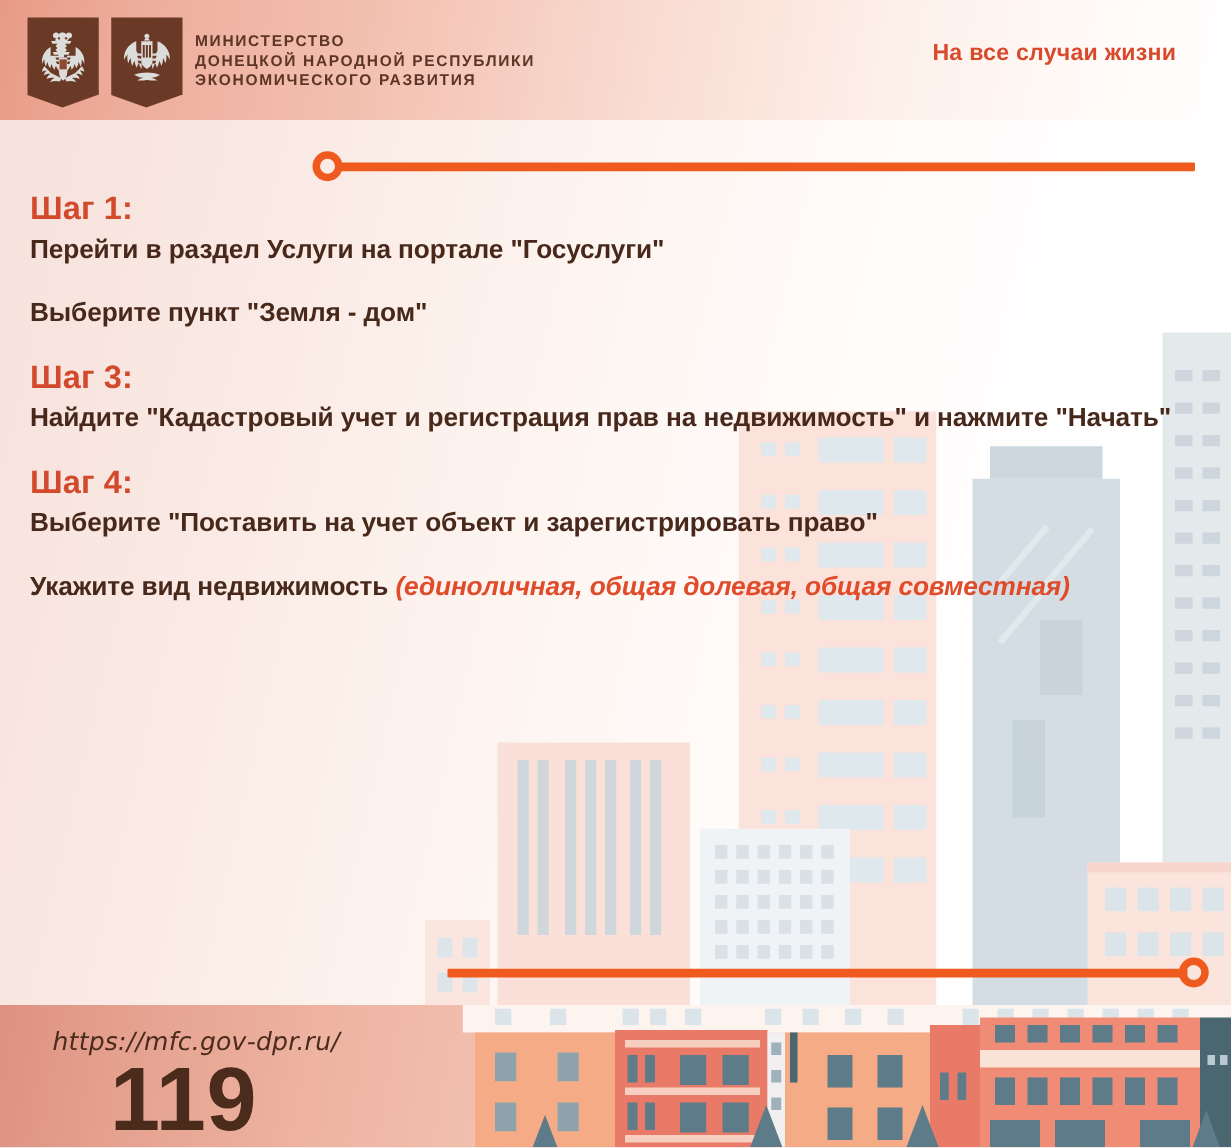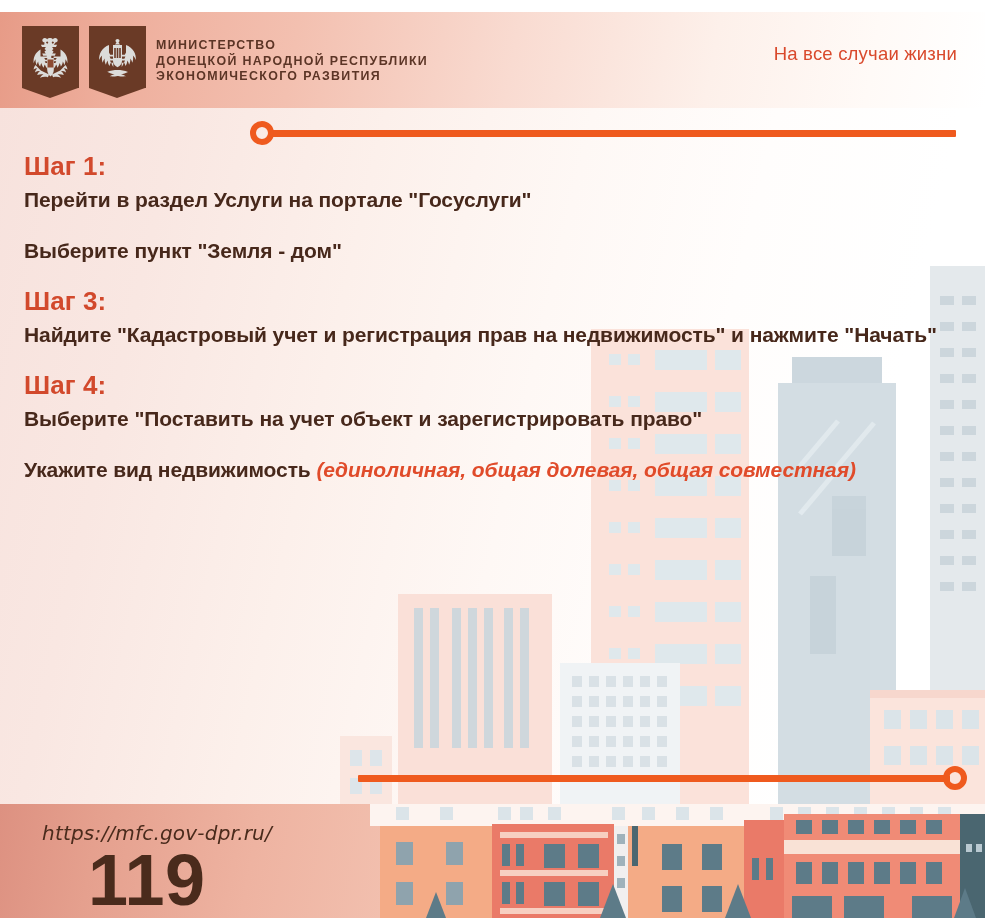--- a/index.html
+++ b/index.html
@@ -8,41 +8,40 @@
     font-family:"Liberation Sans","DejaVu Sans",sans-serif;
     background:#ffffff;
   }
   .poster{position:relative;width:985px;height:918px;overflow:hidden;}
 
   
   .header{
     position:absolute;left:0;top:0;width:985px;height:96px;
     background:linear-gradient(100deg,#e79b87 0%,#eeae9c 12%,#f3c0b0 30%,#f9dbd1 52%,#fdf0ea 72%,#fffaf7 88%,#ffffff 100%);
     z-index:40;
-    margin-top:12px;
   }
   .emblems{position:absolute;left:22px;top:14px;display:flex;gap:10px;}
   .shield{position:relative;width:57px;height:72px;}
   .shield .plate{
     position:absolute;left:0;top:0;width:57px;height:62px;background:#6a3a26;
   }
   .shield .tip{
     position:absolute;left:0;top:62px;width:0;height:0;
     border-left:28.5px solid transparent;border-right:28.5px solid transparent;
     border-top:10px solid #6a3a26;
   }
   .shield svg{position:absolute;left:7px;top:9px;}
   .ministry{
     position:absolute;left:156px;top:26px;
     color:#5c3526;font-size:12.4px;font-weight:bold;line-height:15.6px;
     letter-spacing:1.35px;text-transform:uppercase;white-space:nowrap;
   }
   .tagline{
-    position:absolute;right:28px;top:31px;
-    color:#d9492c;font-size:18.5px;font-weight:normal;letter-spacing:.2px;
+    position:absolute;right:44px;top:31px;
+    color:#d9492c;font-size:18.5px;font-weight:bold;letter-spacing:.2px;
     white-space:nowrap;
   }
 
   
   .body-bg{
     position:absolute;left:0;top:96px;width:985px;height:708px;
     background:linear-gradient(103deg,#f7e2dd 0%,#f9e7e2 16%,#fcf0eb 34%,#fef8f5 52%,#fffdfc 68%,#ffffff 84%,#ffffff 100%);
     z-index:1;
   }
 

